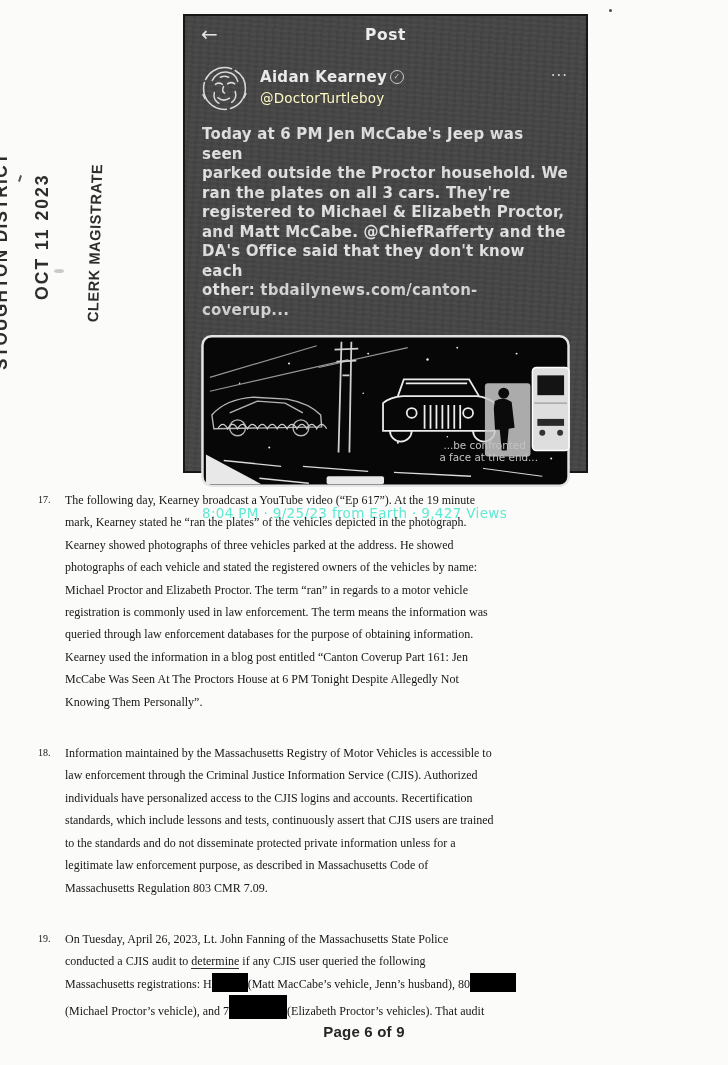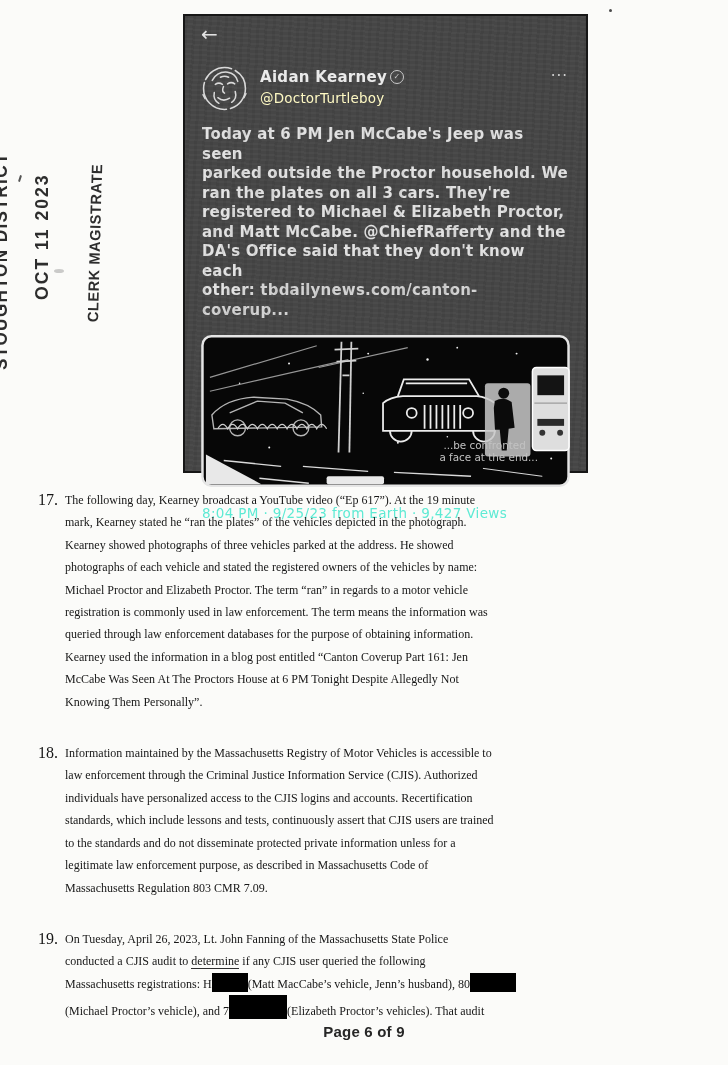--- a/index.html
+++ b/index.html
@@ -54,21 +54,21 @@
   .tweet-body{padding:0 17px;margin-top:13px;color:#e1e1e1;font-weight:700;
     font-size:15px;line-height:19.5px;letter-spacing:.2px;white-space:pre-line;}
   .tweet-link{color:#d3d3d3;text-decoration:none;white-space:pre-line;cursor:pointer;}
   .photo{margin:13px 15px 0;height:156px;position:relative;}
   .photo svg{display:block;width:100%;height:100%;}
   .meta{padding:0 17px;margin-top:16px;color:#5eead4;font-size:13.5px;letter-spacing:.35px;}
 
   
   .doc{position:absolute;left:38px;top:489px;width:668px;}
   .para{display:flex;margin-bottom:29px;}
-  .para-num{width:27px;flex:none;font-size:16px;line-height:22.4px;}
+  .para-num{width:27px;flex:none;font-size:10px;line-height:22.4px;}
   .para-body{flex:1;font-size:12px;line-height:22.4px;white-space:pre-line;}
   .u{border-bottom:1.3px solid #2e2e2e;}
   .redaction{display:inline-block;background:#000;vertical-align:-4px;}
 
   .footer{position:absolute;left:0;right:0;top:1023px;text-align:center;
     font-family:"Liberation Sans",sans-serif;font-weight:700;font-size:15px;
     color:#262626;letter-spacing:.2px;}
 </style>
 </head>
 <body>
@@ -76,20 +76,21 @@
 <div class="stamp-line" id="stamp-court">STOUGHTON DISTRICT</div>
 <div class="stamp-line" id="stamp-date">OCT 11 2023</div>
 <div class="stamp-line" id="stamp-clerk">CLERK MAGISTRATE</div>
 <div class="speck" id="speck-1"></div>
 <div class="speck" id="speck-2"></div>
 <div class="speck" id="speck-3"></div>
 
 <div class="tweet-card">
   <div class="topbar">
     <span class="back">←</span>
+    <span class="post-title">Post</span>
   </div>
 
   <div class="author-row">
     <svg class="avatar" viewBox="0 0 46 46">
       <g fill="none" stroke="#d9d9d9" stroke-width="1.5" stroke-linecap="round">
         <circle cx="23" cy="23" r="20.5" stroke-dasharray="26 4 40 3 30 4"></circle>
         <path d="M11 15 Q16 6 26 7 Q34 8 36 16"></path>
         <path d="M14 19 q3.5 -2.5 7 0"></path>
         <path d="M26 18.5 q3.5 -2.5 7 0"></path>
         <path d="M22 21 q-2 5 1 6.5"></path>

